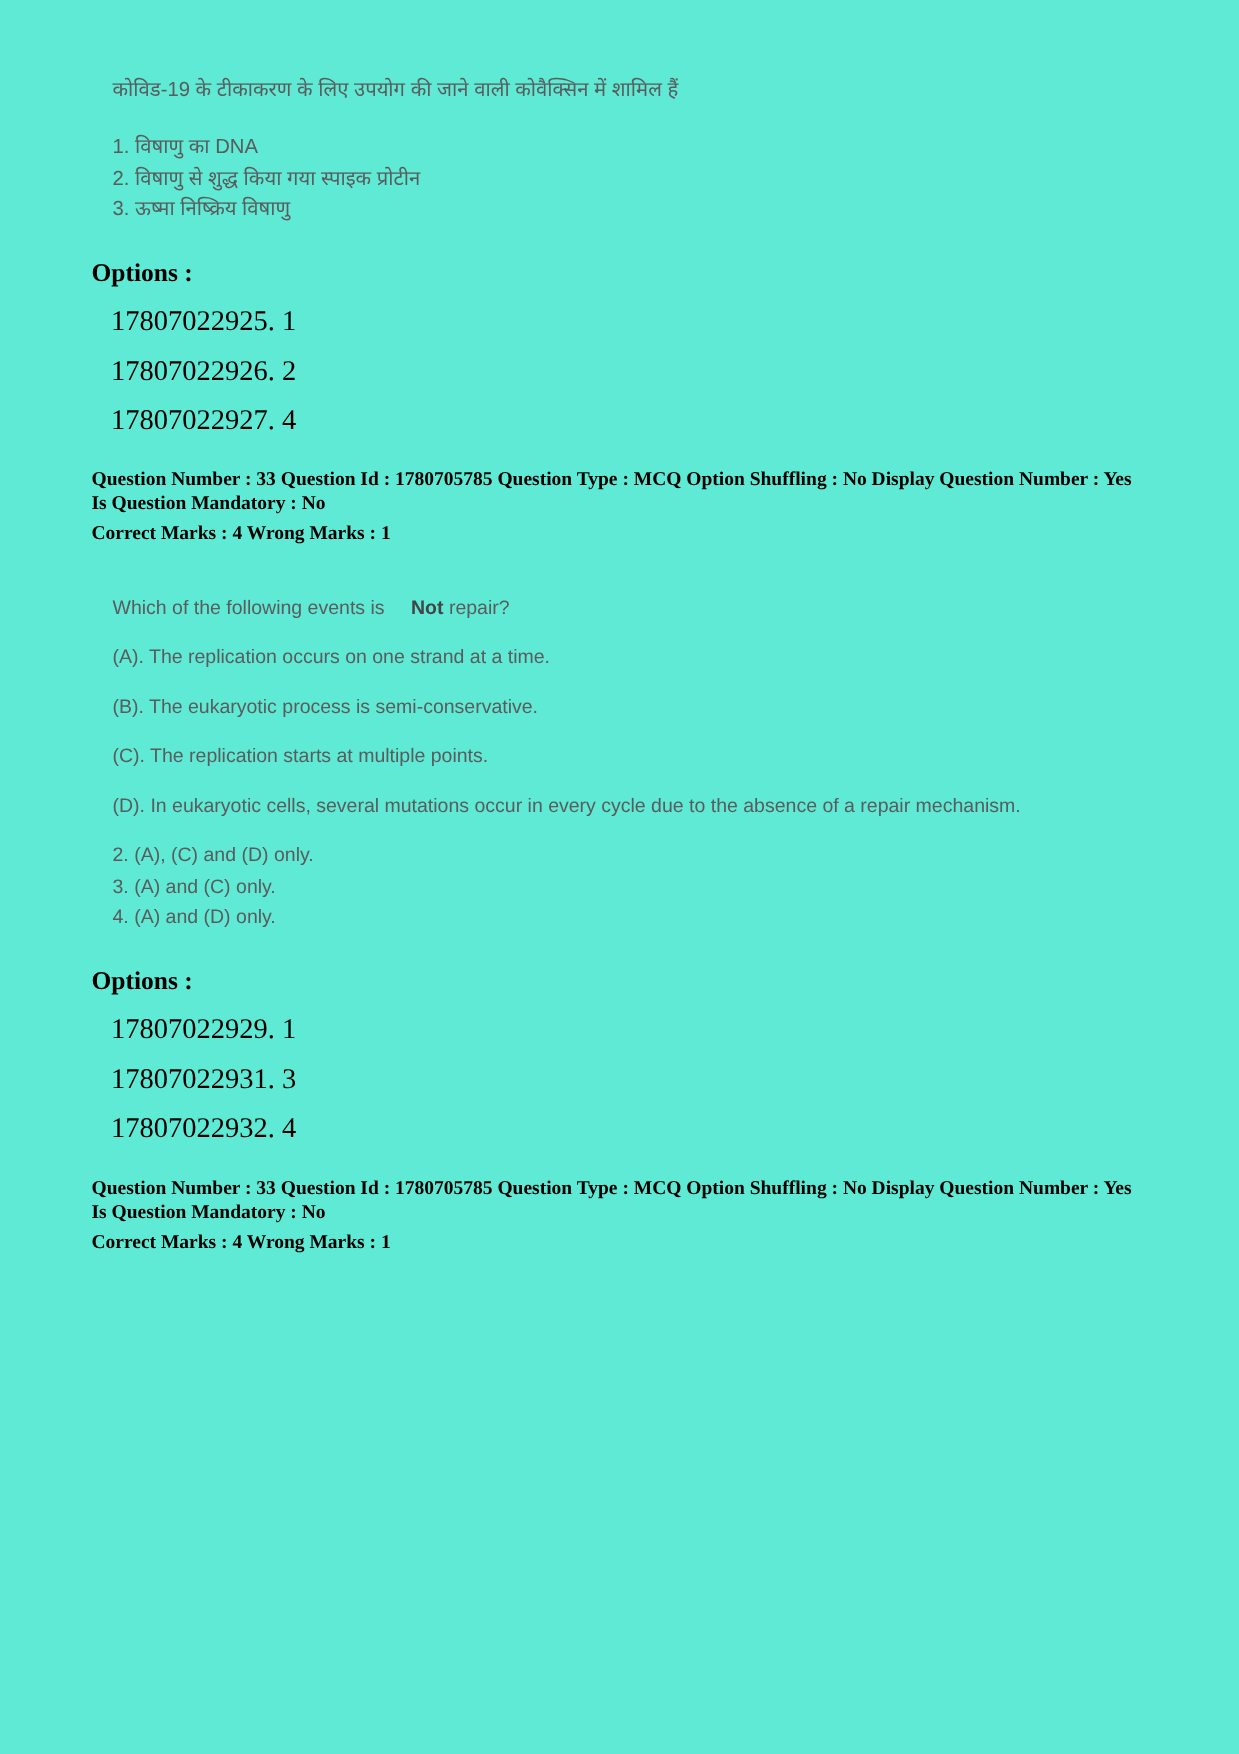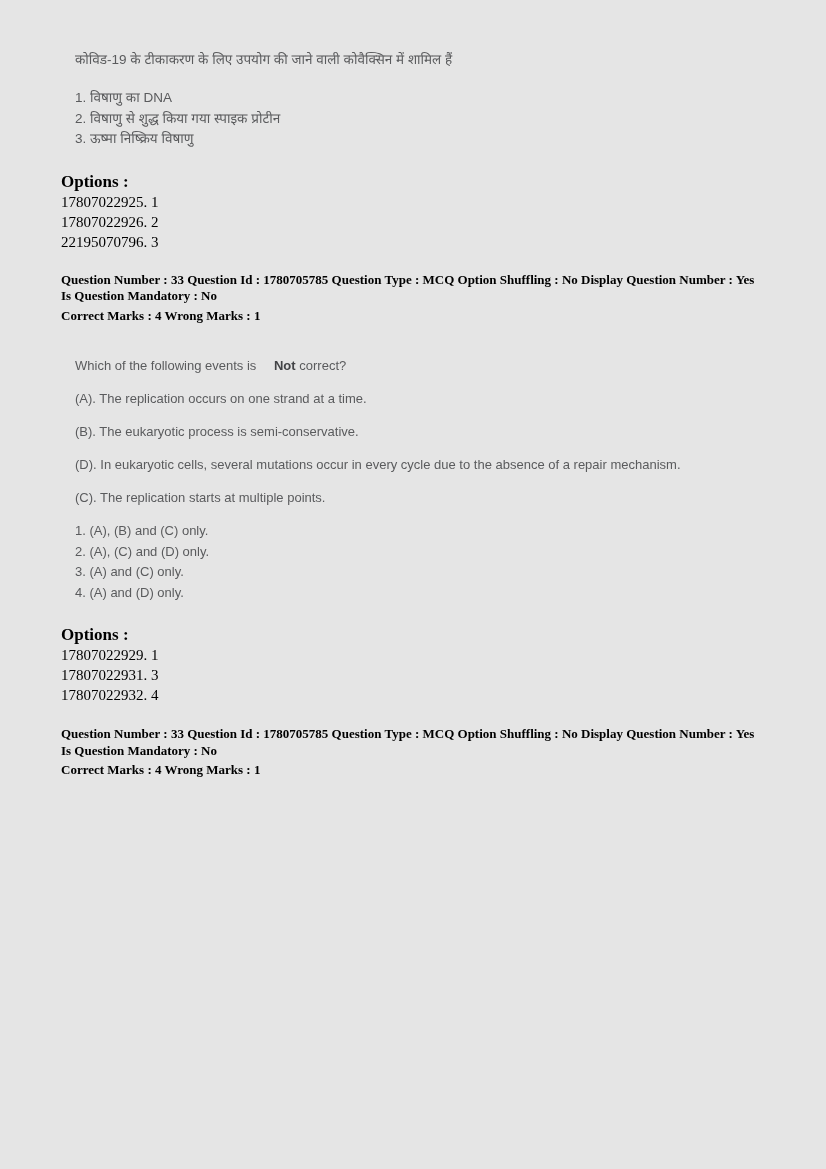--- a/index.html
+++ b/index.html
@@ -1,34 +1,34 @@
 <!DOCTYPE html>
 <html><head>
 <meta charset="utf-8">
 <style>
   html,body{margin:0;padding:0;background:#ffffff;}
   .page{
     position:relative;
     width:826px;height:1169px;
-    background:#e5e5e5;
+    background:#5eead4;
     box-sizing:border-box;
     padding:50px 40px 0 61px;
     overflow:hidden;
     font-family:"Liberation Sans","DejaVu Sans",sans-serif;
   }
   
   .q{color:#5a5b5d;}
   .q-em{color:#434447;font-weight:bold;padding-left:14px;}
   .q-em-i{color:#434447;font-weight:bold;font-style:italic;}
   .hindi-prompt{font-size:13.5px;line-height:20px;margin:0 0 18px 14px;}
   .hindi-item{font-size:13.5px;line-height:20.5px;margin:0 0 0 14px;}
   
   .serif{font-family:"Liberation Serif","DejaVu Serif",serif;color:#000000;}
   .opt-label{font-size:17px;font-weight:bold;line-height:20px;margin:22px 0 0 0;}
-  .opt-id{font-size:15px;line-height:20px;margin:0;}
+  .opt-id{font-size:19px;line-height:20px;margin:13px;}
   .meta{margin-top:20px;}
   .meta2{margin-top:21px;}
   .meta-line{font-size:13px;font-weight:bold;line-height:16.5px;white-space:nowrap;margin:0;}
   .meta-line-marks{margin-top:3px;}
   .eng-prompt{font-size:13px;line-height:20px;margin:32px 0 0 14px;}
   .statement{font-size:13px;line-height:20px;margin:13px 0 0 14px;}
   .choose{font-size:13px;line-height:20px;margin:13px 0 0 14px;}
   .answers{margin-top:13px;}
   .answer-item{font-size:13px;line-height:20.5px;margin:0 0 0 14px;}
 </style>
@@ -43,40 +43,39 @@
       <p class="q hindi-item">1. विषाणु का DNA</p>
       <p class="q hindi-item">2. विषाणु से शुद्ध किया गया स्पाइक प्रोटीन</p>
       <p class="q hindi-item">3. ऊष्मा निष्क्रिय विषाणु</p>
     </div>
   </section>
 
   <section>
     <p class="serif opt-label">Options :</p>
     <p class="serif opt-id">17807022925. 1</p>
     <p class="serif opt-id">17807022926. 2</p>
-    <p class="serif opt-id">22195070796. 3</p>
+    <p class="serif opt-id">17807022927. 4</p>
   </section>
 
   <section class="meta">
     <p class="serif meta-line">Question Number : 33 Question Id : 1780705785 Question Type : MCQ Option Shuffling : No Display Question Number : Yes</p>
     <p class="serif meta-line">Is Question Mandatory : No</p>
     <p class="serif meta-line meta-line-marks">Correct Marks : 4 Wrong Marks : 1</p>
   </section>
 
   <section>
-    <p class="q eng-prompt"><span>Which of the following events is </span><span class="q-em">Not</span><span> correct?</span></p>
+    <p class="q eng-prompt"><span>Which of the following events is </span><span class="q-em">Not</span><span> repair?</span></p>
 
     <p class="q statement">(A). The replication occurs on one strand at a time.</p>
     <p class="q statement">(B). The eukaryotic process is semi-conservative.</p>
+    <p class="q statement">(C). The replication starts at multiple points.</p>
     <p class="q statement">(D). In eukaryotic cells, several mutations occur in every cycle due to the absence of a repair mechanism.</p>
-    <p class="q statement">(C). The replication starts at multiple points.</p>
 
 
     <div class="answers">
-      <p class="q answer-item">1. (A), (B) and (C) only.</p>
       <p class="q answer-item">2. (A), (C) and (D) only.</p>
       <p class="q answer-item">3. (A) and (C) only.</p>
       <p class="q answer-item">4. (A) and (D) only.</p>
     </div>
   </section>
 
   <section>
     <p class="serif opt-label">Options :</p>
     <p class="serif opt-id">17807022929. 1</p>
     <p class="serif opt-id">17807022931. 3</p>

